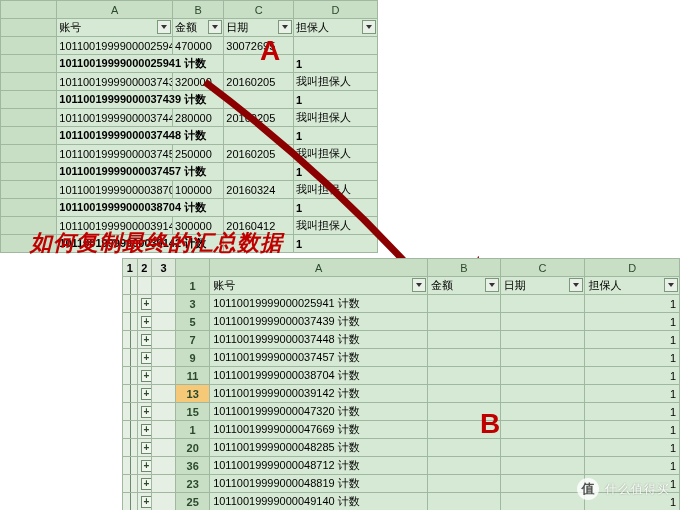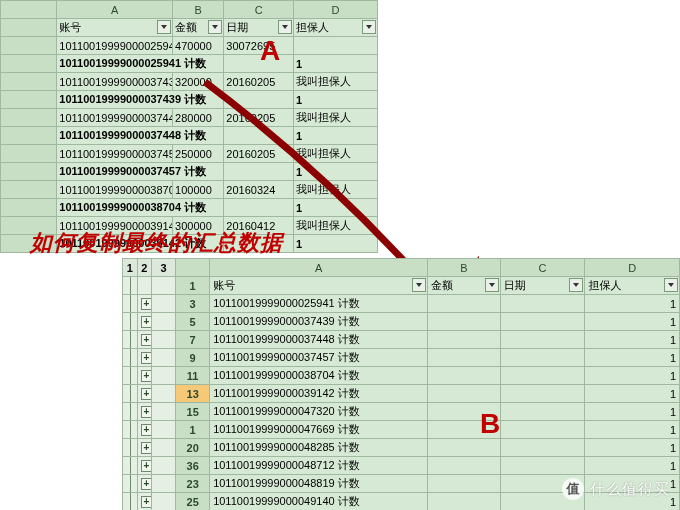--- a/index.html
+++ b/index.html
@@ -49,21 +49,21 @@
   
   
   .label-a { position: absolute; left: 260px; top: 35px; font-size: 28px; font-weight: bold; color: #c00000; }
   .label-b { position: absolute; left: 480px; top: 408px; font-size: 28px; font-weight: bold; color: #c00000; }
   .caption { position: absolute; left: 30px; top: 228px; font-size: 22px; font-weight: bold; color: #c00000; font-style: italic; letter-spacing: 1px; }
   .arrow-svg { position: absolute; left: 185px; top: 72px; pointer-events: none; }
   
   
   .watermark { position: absolute; right: 10px; bottom: 10px; display: flex; align-items: center; gap: 6px; color: #fff; opacity: 0.9; }
   .wm-circle { width: 22px; height: 22px; border-radius: 50%; background: rgba(255,255,255,0.9); color: #444; display: flex; align-items: center; justify-content: center; font-size: 13px; font-weight: bold; }
-  .wm-text { font-size: 15px; letter-spacing: 1px; text-shadow: 0 0 2px rgba(0,0,0,0.4); }
+  .wm-text { font-size: 12px; letter-spacing: 1px; text-shadow: 0 0 2px rgba(0,0,0,0.4); }
 </style>
 </head>
 <body>
 
 <div class="table-a">
 <table>
   <colgroup>
         <col class="c1">
         <col class="c2">
         <col class="c3">

